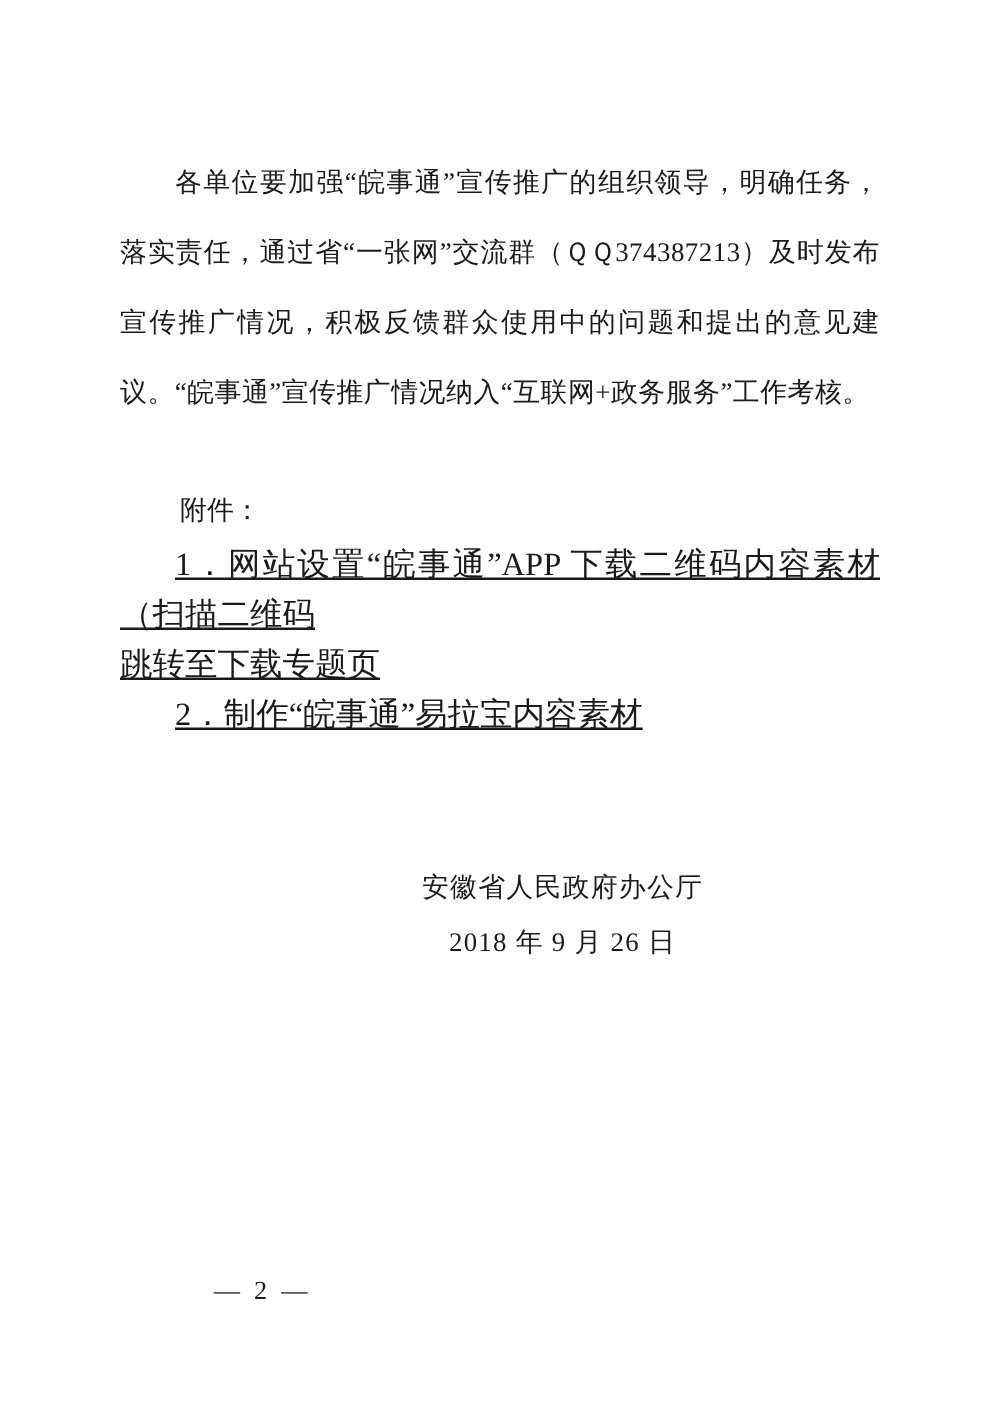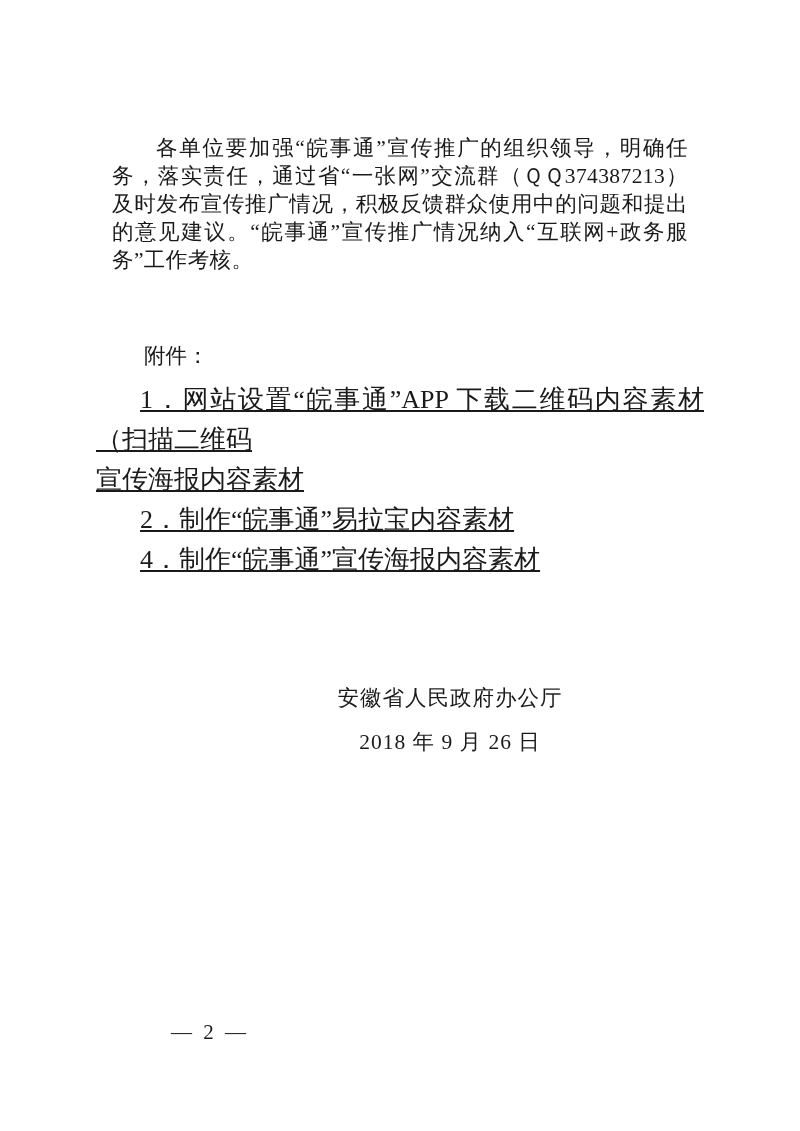--- a/index.html
+++ b/index.html
@@ -18,23 +18,23 @@
     position: relative;
     width: 800px;
     height: 1131px;
     box-sizing: border-box;
     padding: 0 96px;
   }
   .body-block {
     padding-top: 118px;
   }
   p.para {
-    margin: 16px;
+    margin: 0;
     font-size: 21.5px;
-    line-height: 28px;
+    line-height: 56px;
     letter-spacing: 0.4px;
     text-align: justify;
     text-justify: inter-character;
     font-family: "Liberation Serif", "DejaVu Serif", serif;
   }
   p.indent2 {
     text-indent: 44px;
   }
   .gap-lg {
     height: 42px;
@@ -95,27 +95,26 @@
   <div class="body-block">
 
     <p class="para indent2">各单位要加强“皖事通”宣传推广的组织领导，明确任务，落实责任，通过省“一张网”交流群（ＱＱ374387213）及时发布宣传推广情况，积极反馈群众使用中的问题和提出的意见建议。“皖事通”宣传推广情况纳入“互联网+政务服务”工作考核。</p>
 
     <div class="gap-lg"></div>
 
     <p class="attach-label">附件：</p>
 
     <p class="attach-item">1．网站设置“皖事通”APP 下载二维码内容素材（扫描二维码</p>
 
-    <p class="attach-item cont">宣传海报内容素材</p>
+    <p class="attach-item cont">跳转至下载专题页</p>
 
 
     <p class="attach-item">2．制作“皖事通”易拉宝内容素材</p>
 
 
-    <p class="attach-item">4．制作“皖事通”宣传海报内容素材</p>
 
     <div class="signature">
       <div class="line">安徽省人民政府办公厅</div>
       <div class="line latin">2018 年 9 月 26 日</div>
     </div>
 
   </div>
 
   <div class="page-number">— 2 —</div>
 

